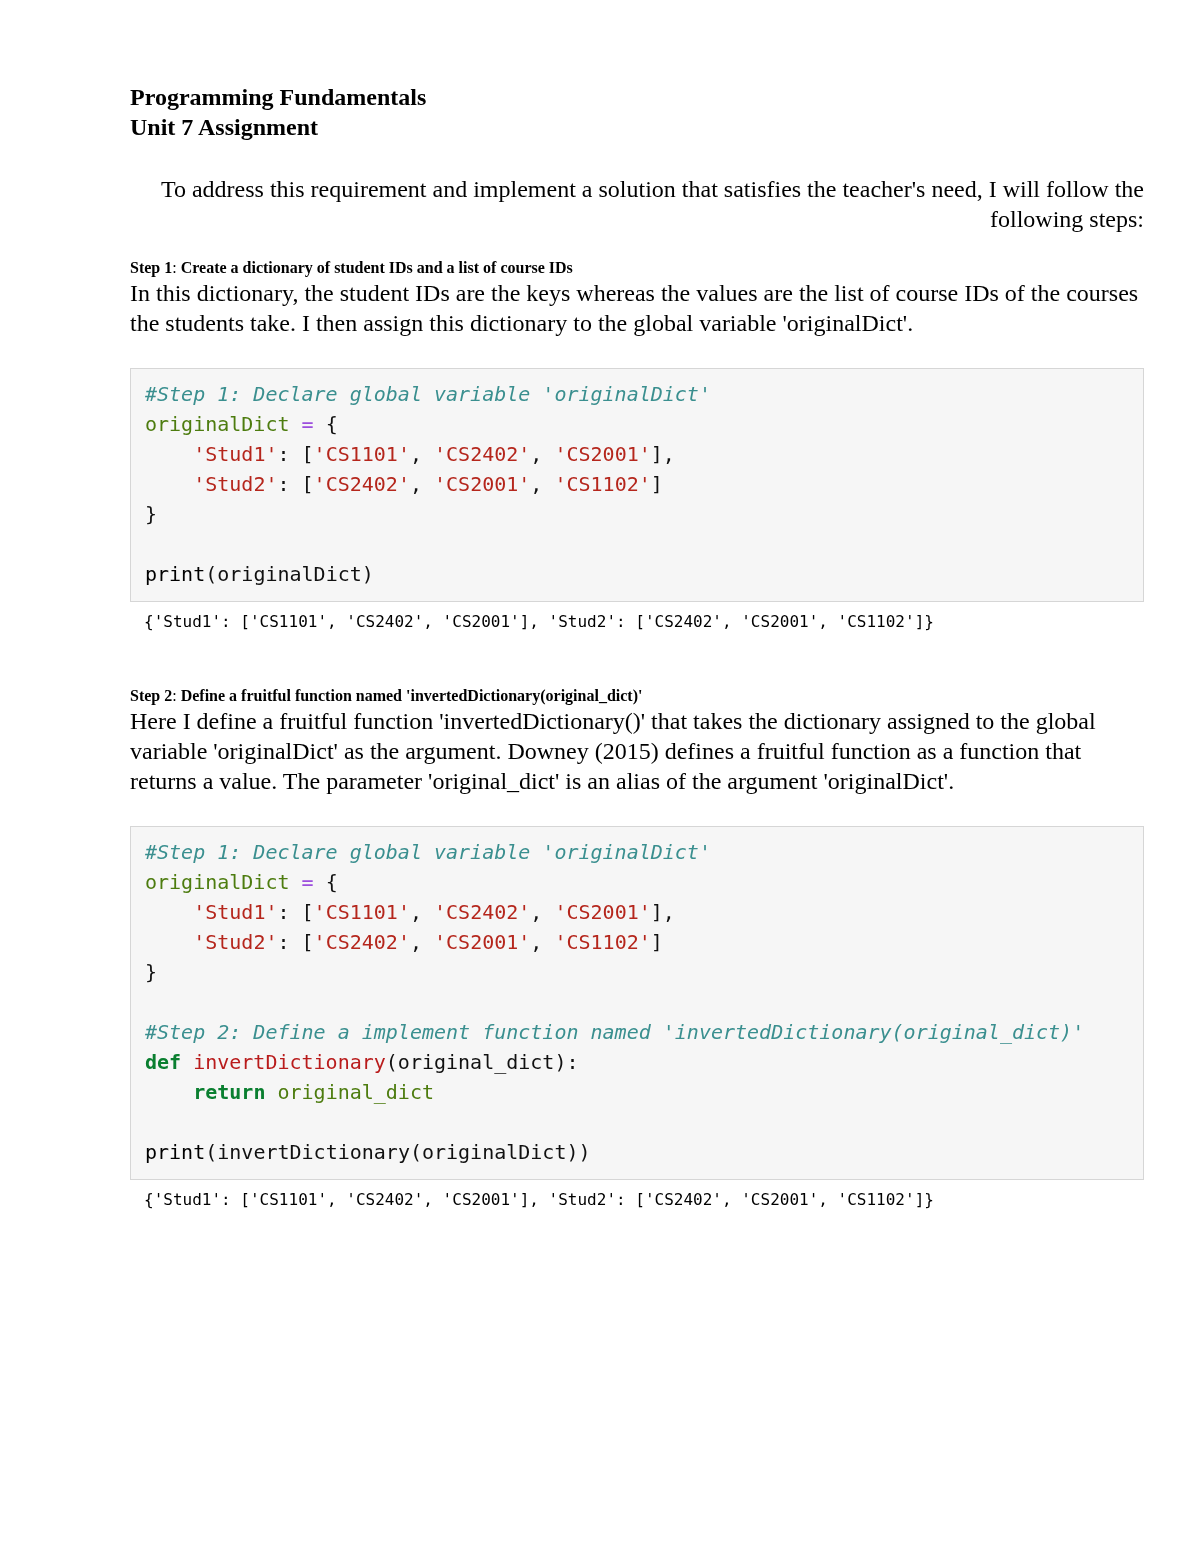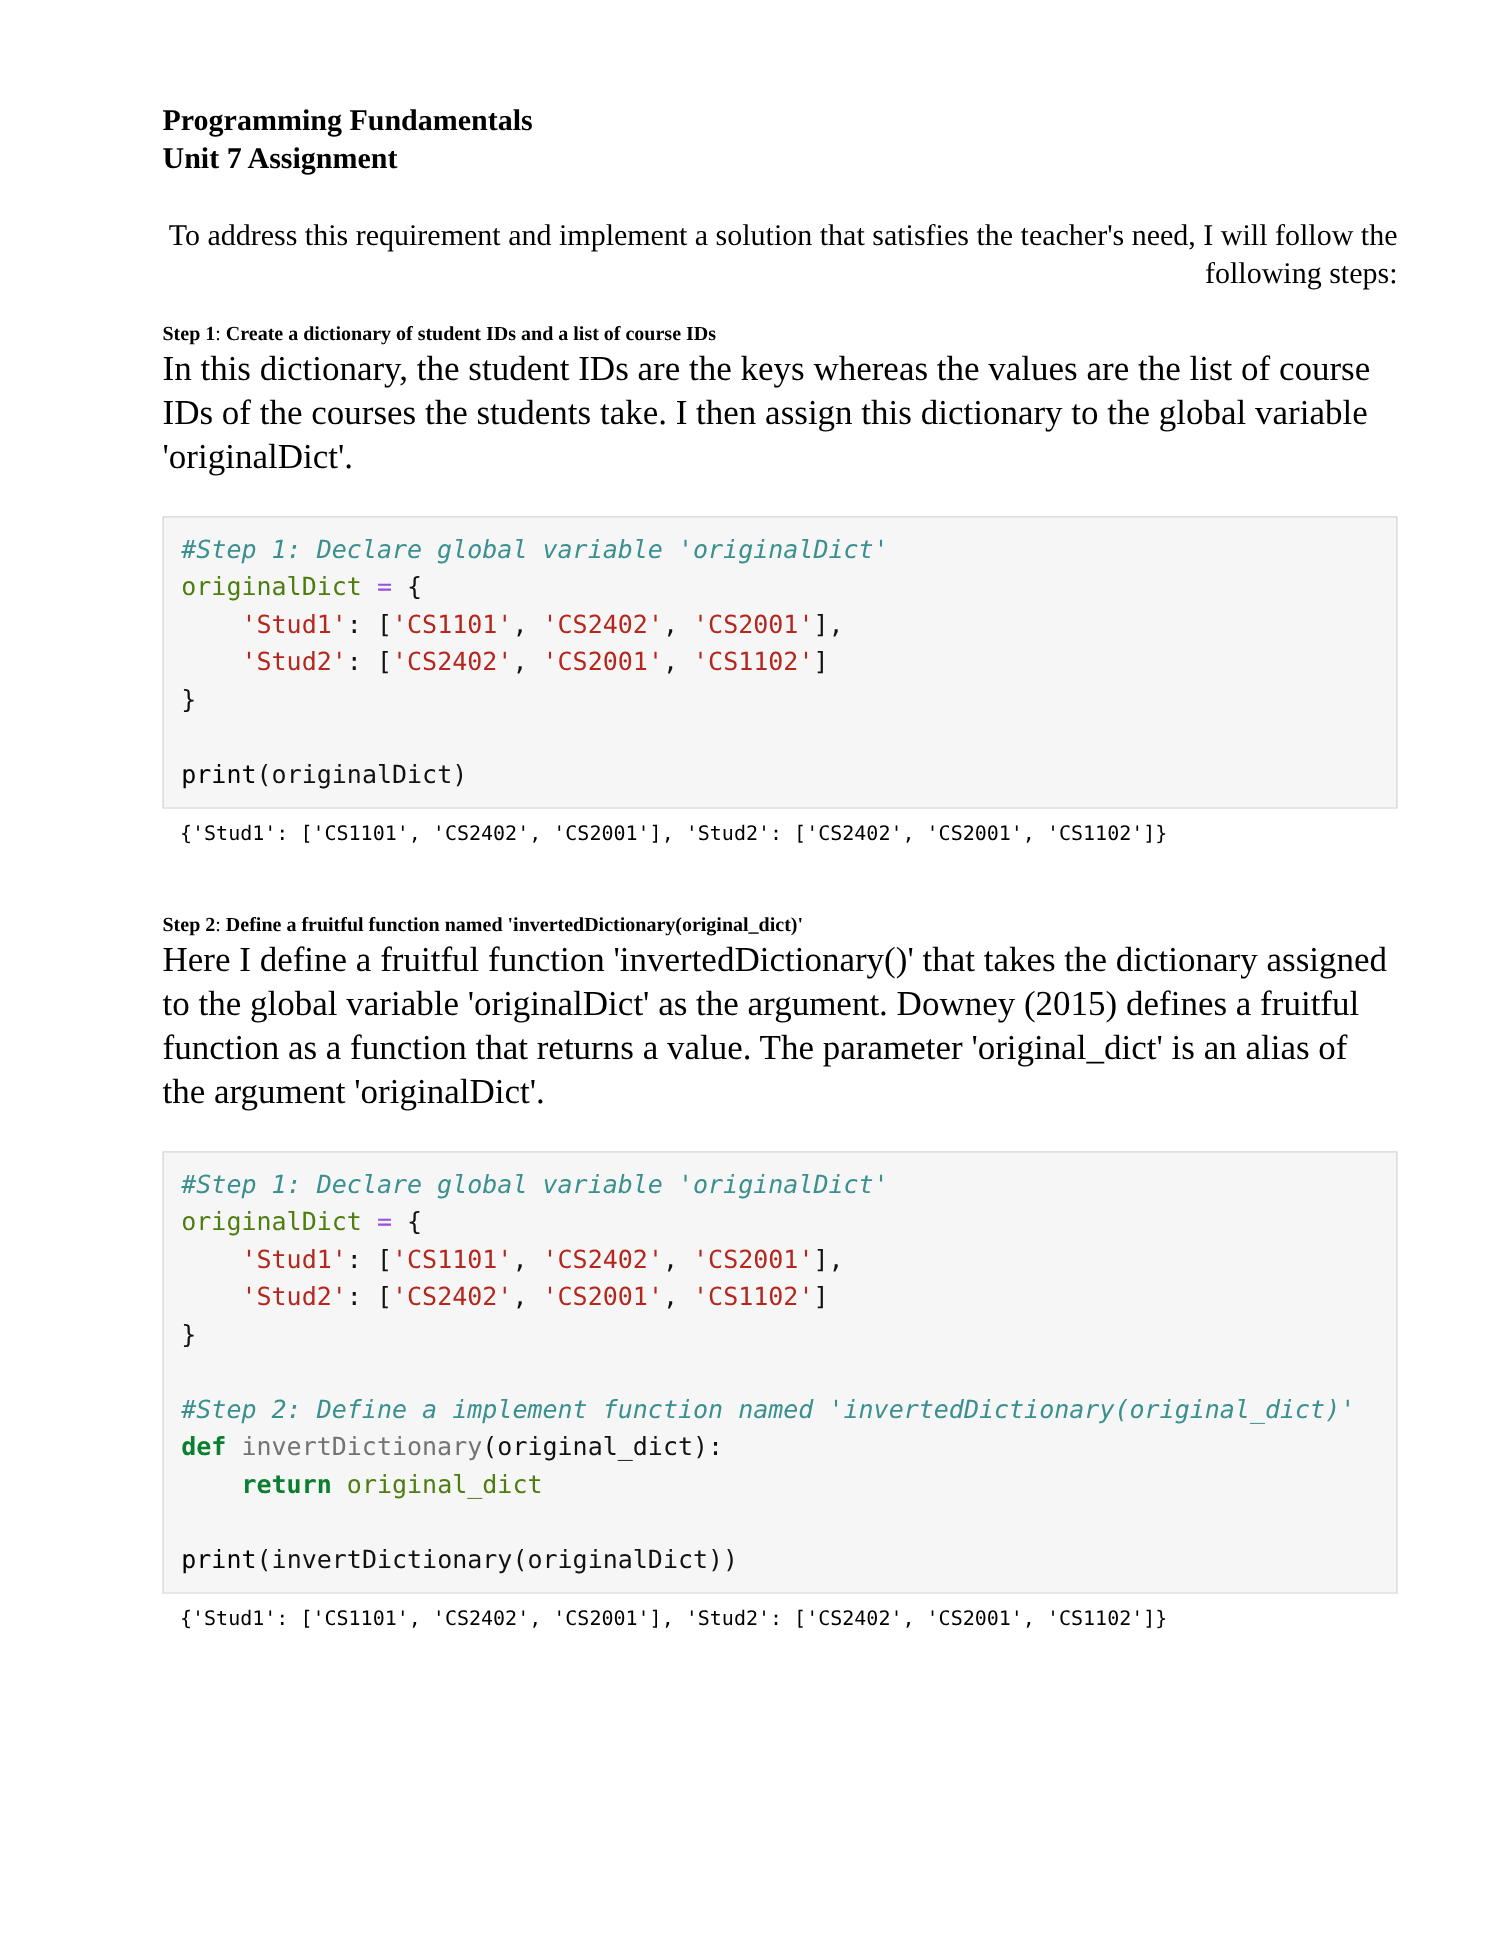--- a/index.html
+++ b/index.html
@@ -6,21 +6,21 @@
     margin: 0;
     padding: 0;
     background: #fff;
     font-family: "Times New Roman", Times, serif;
     color: #000;
   }
   .page {
     width: 1200px;
     min-height: 1553px;
     margin: 0 auto;
-    padding: 82px 82px 40px 130px;
+    padding: 82px 56px 40px 130px;
     box-sizing: border-box;
     position: relative;
   }
   .header-line {
     font-size: 24px;
     font-weight: bold;
     line-height: 1.25;
   }
   .intro {
     margin-top: 32px;
@@ -29,21 +29,21 @@
     text-align: right;
   }
   .step-heading {
     margin-top: 18px;
     font-size: 16px;
     line-height: 1.25;
   }
   .step-heading .label { font-weight: bold; }
   .step-heading .title { font-weight: bold; }
   .step-body {
-    font-size: 28px;
+    font-size: 24px;
     line-height: 1.25;
     margin-top: 0;
   }
 
   
   .code-cell {
     margin-top: 30px;
     border: 1px solid #d6d6d6;
     background: #f6f6f6;
     font-family: "DejaVu Sans Mono", Consolas, "Courier New", monospace;
@@ -61,21 +61,21 @@
     padding: 8px 14px 10px 14px;
     white-space: pre-wrap;
     word-break: break-all;
   }
   
   .c-com     { color: #3a8f8f; font-style: italic; }     
   .c-var     { color: #4d7c0f; }
   .c-op      { color: #9c4fdd; }
   .c-str     { color: #b5261c; }
   .c-func    { color: #000000; }
-  .c-call    { color: #737373; }
+  .c-call    { color: #b91c1c; }
   .c-key     { color: #0a7f30; font-weight: bold; }      
   .c-pun     { color: #111; }
 
   .gap-lg { margin-top: 42px; }
 
 </style>
 </head>
 <body>
 
 <div class="page">

